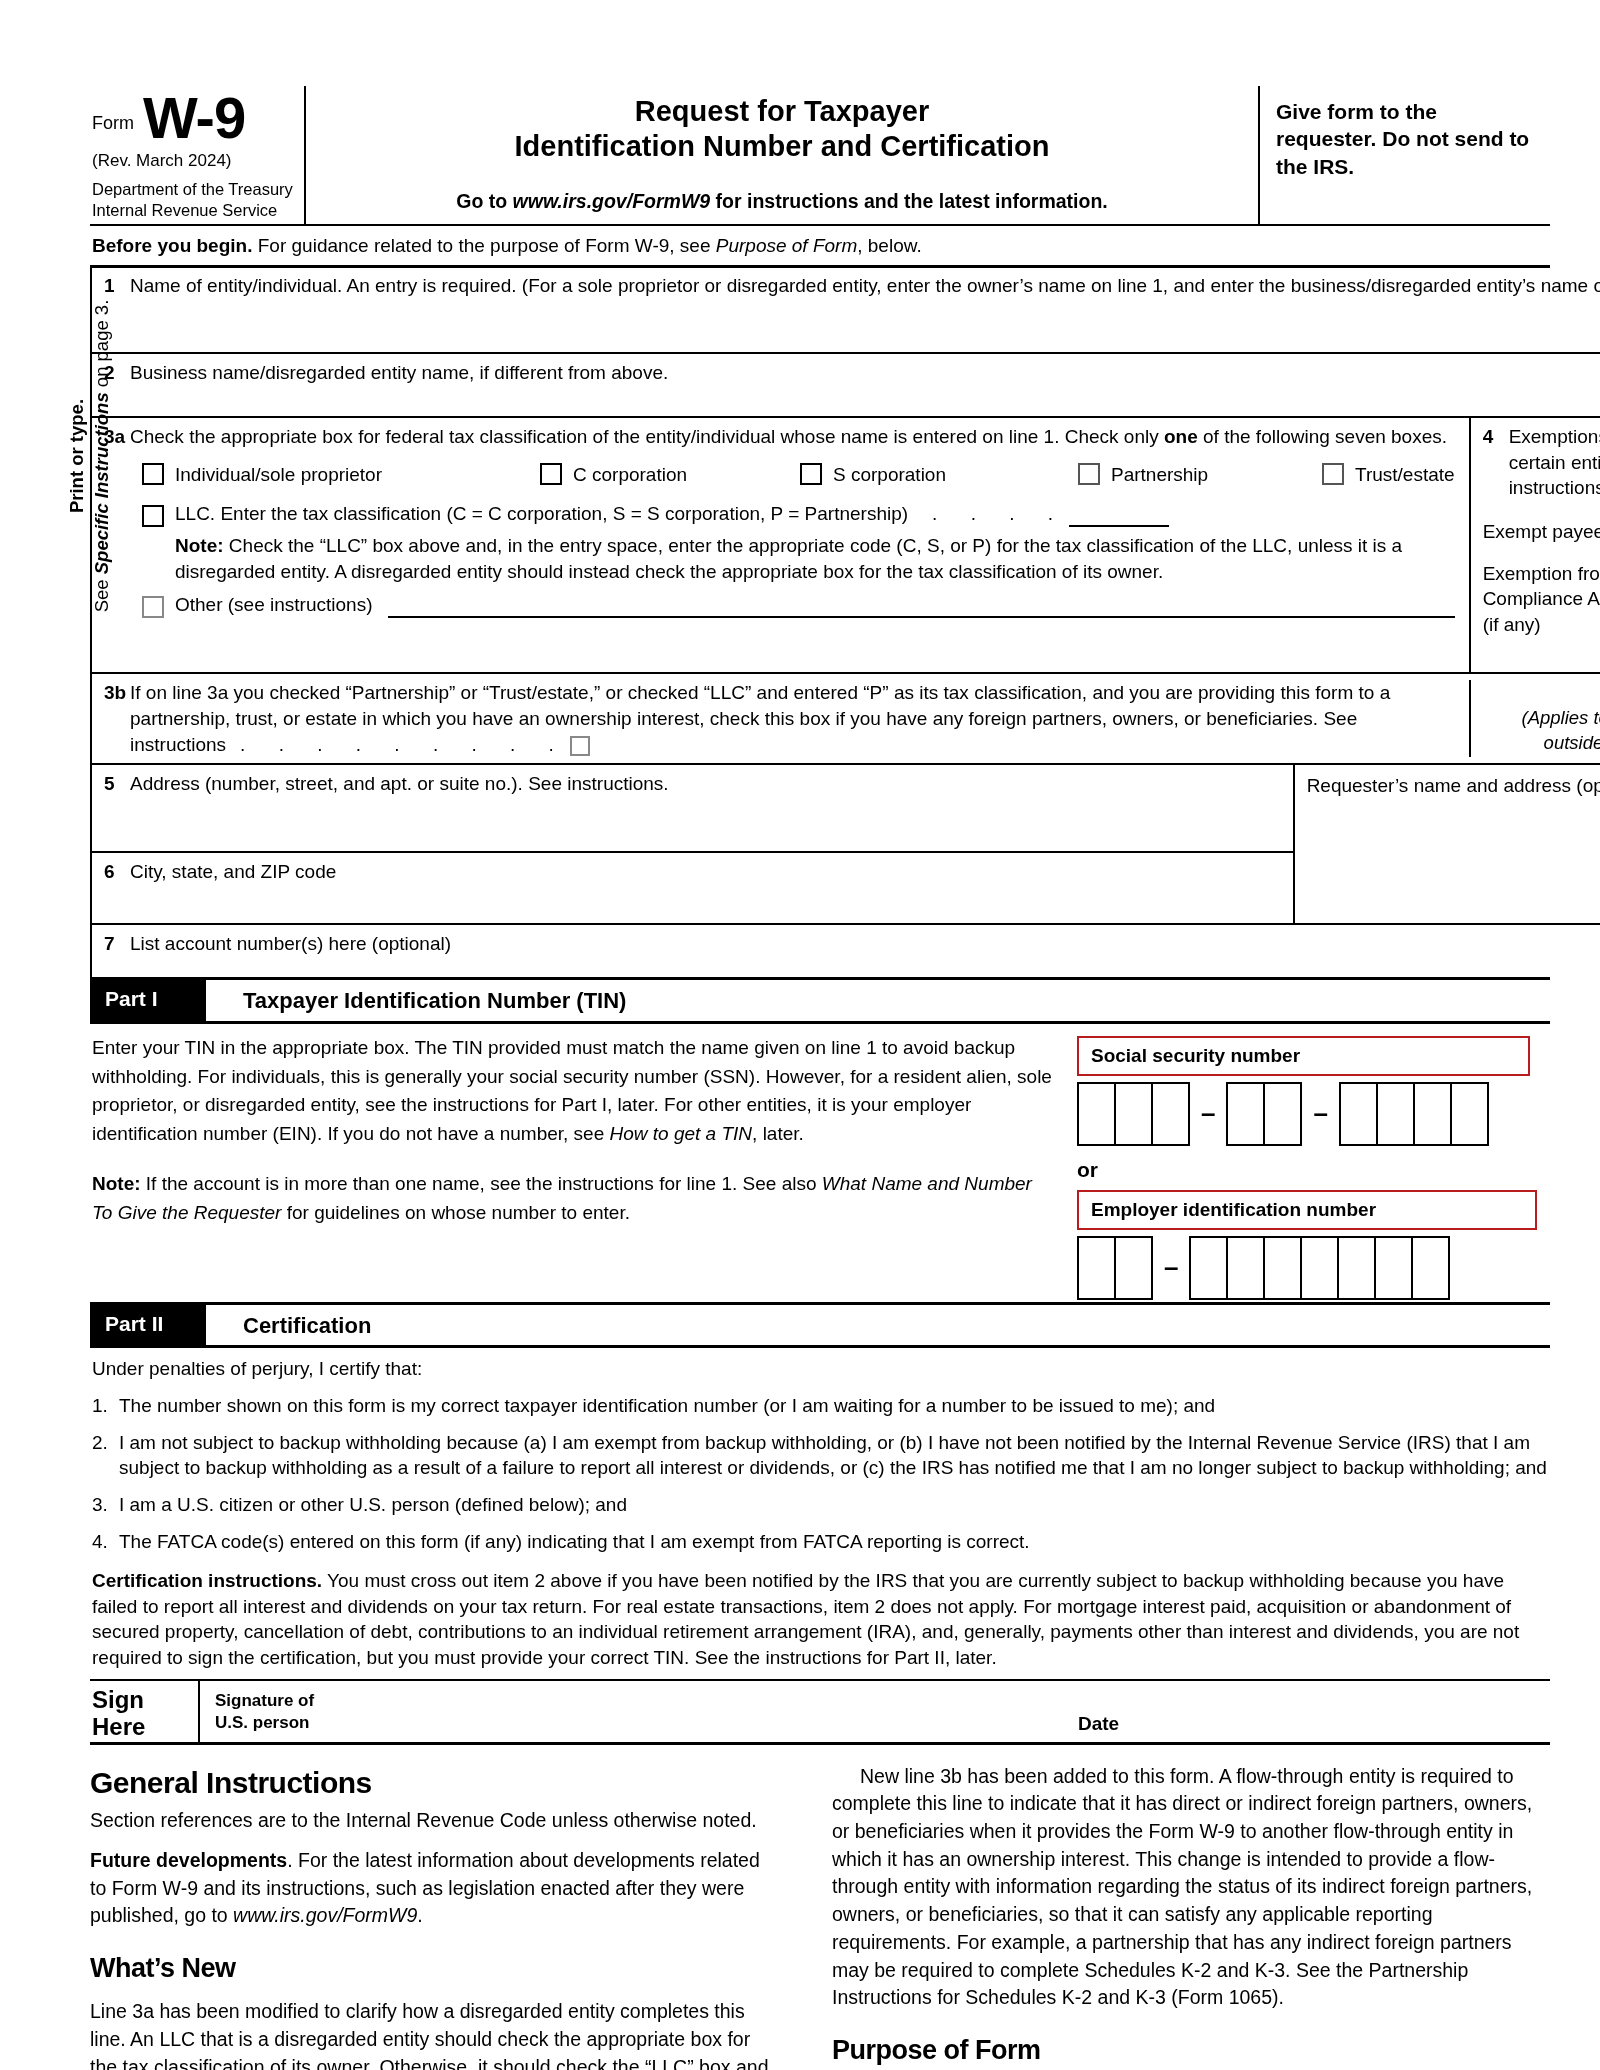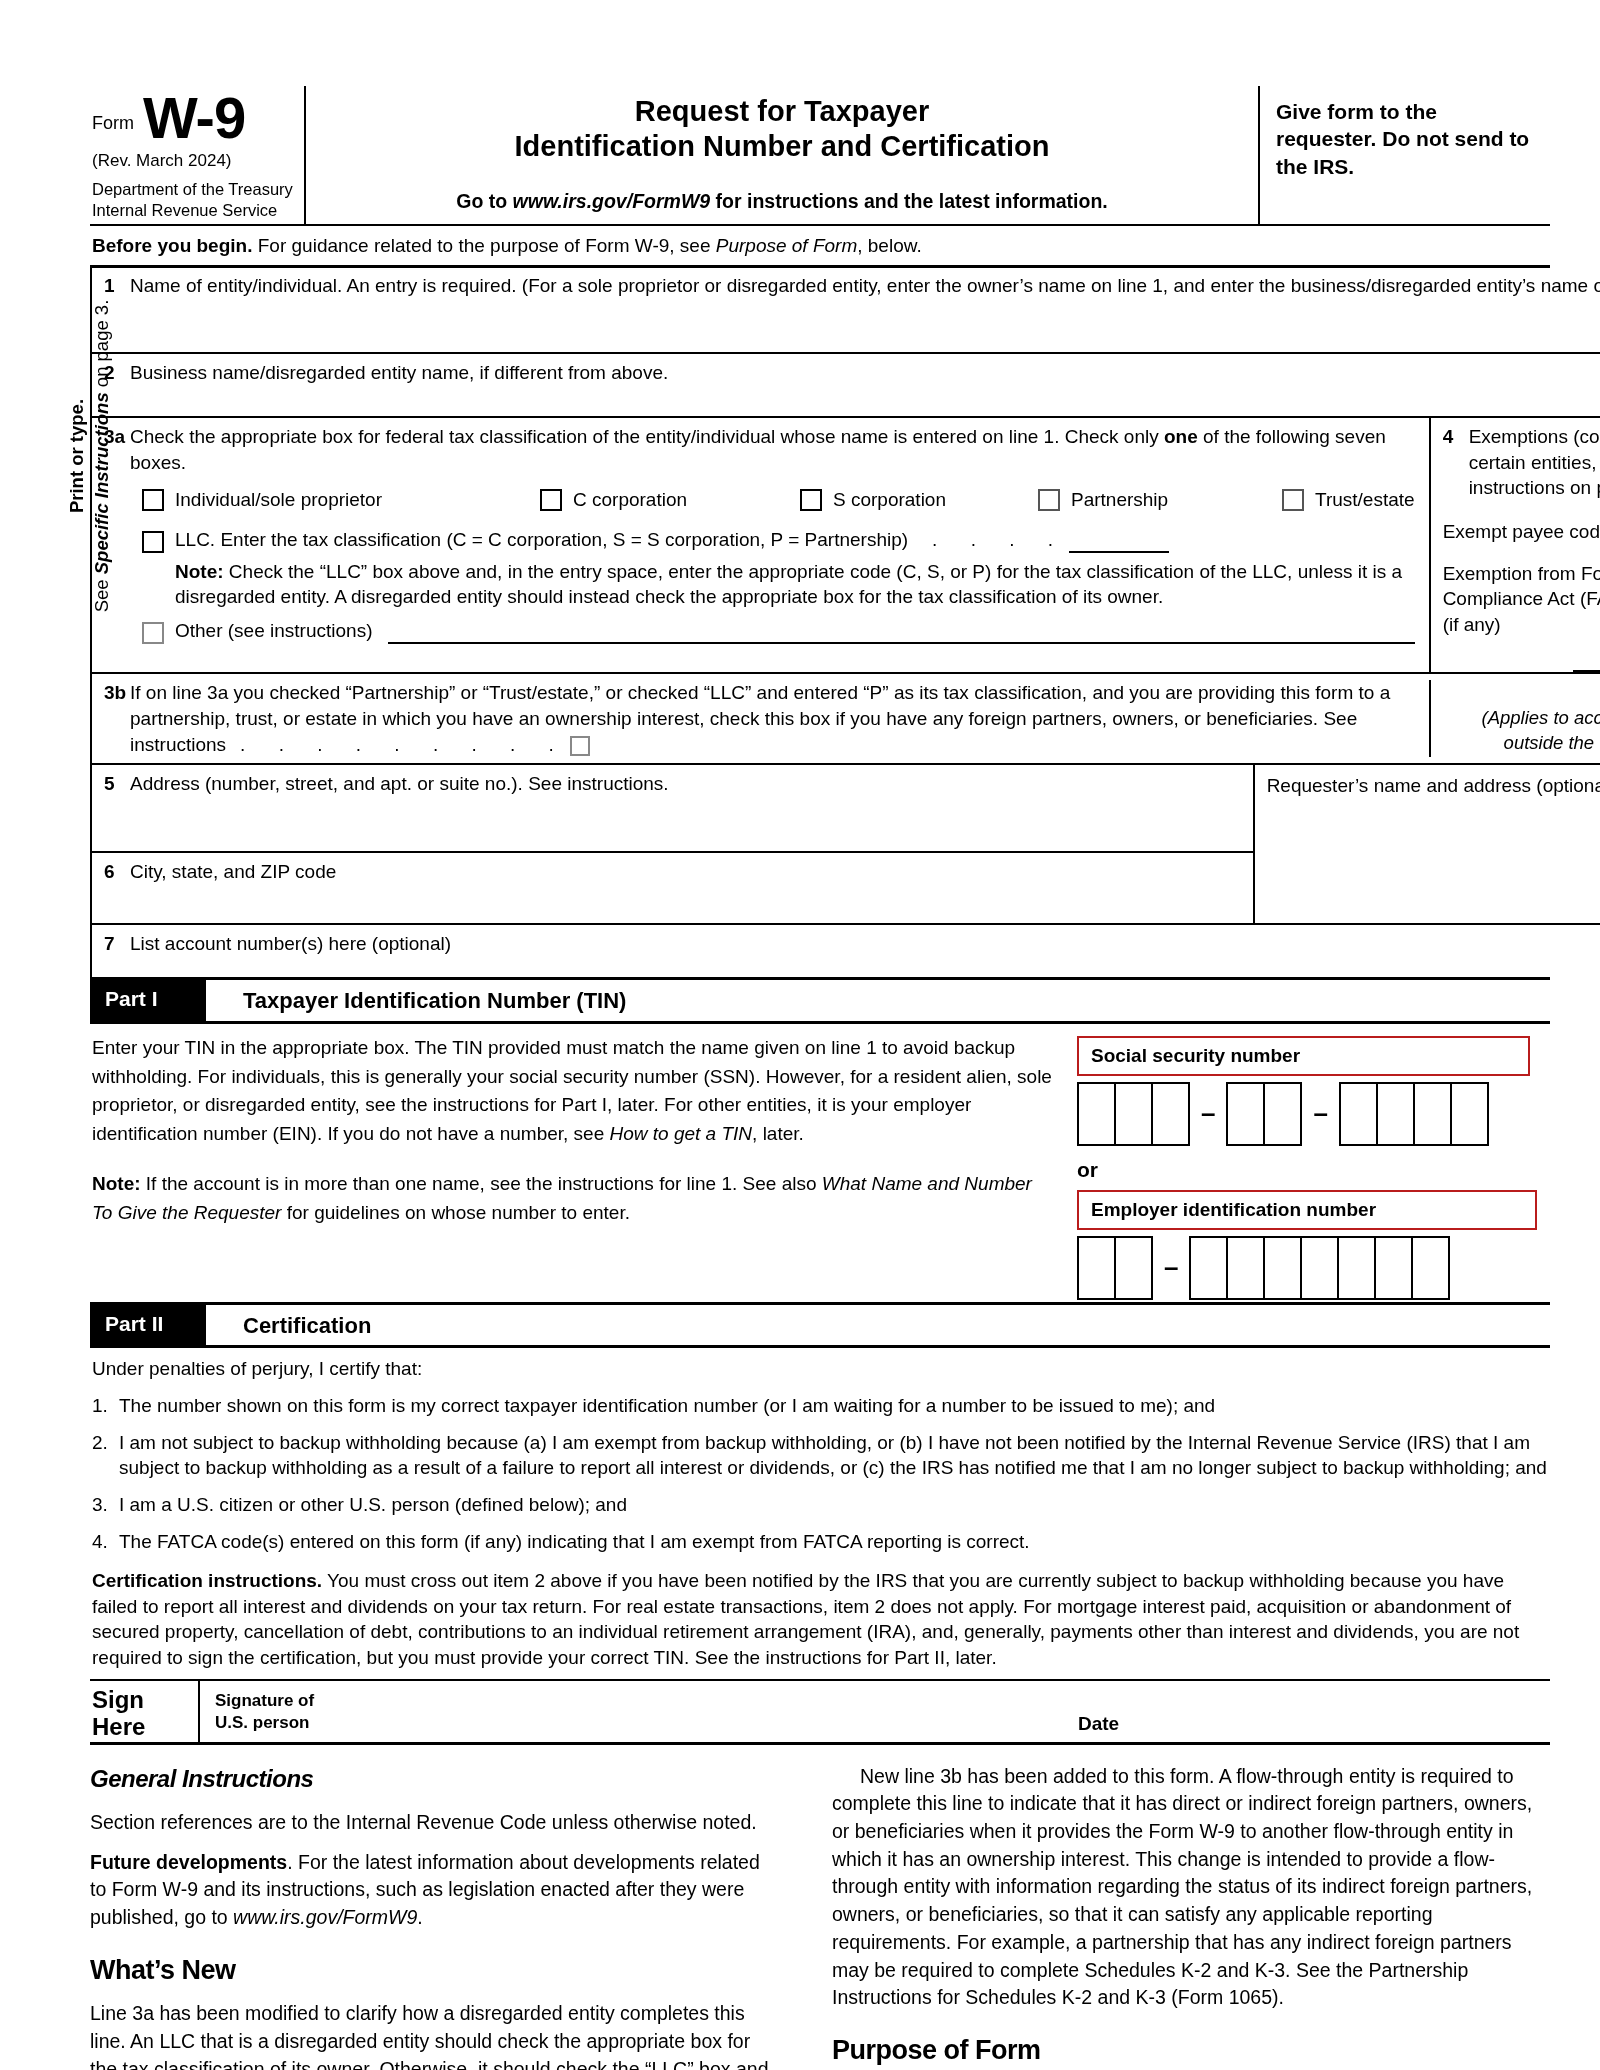--- a/index.html
+++ b/index.html
@@ -47,21 +47,21 @@
   .rcol { display: flex; flex-direction: column; }
   .fill { flex: 1; }
   .r1 { min-height: 86px; border-bottom: 2px solid #000; padding-top: 5px; }
   .r2 { min-height: 64px; border-bottom: 2px solid #000; padding-top: 6px; }
   .r3a4 { display: flex; border-bottom: 2px solid #000; }
   .c3a { flex: 1; border-right: 2px solid #000; padding: 6px 0 10px 0; }
   .c3a-body { padding-left: 50px; padding-right: 14px; }
   .cbrow { display: flex; margin-top: 12px; align-items: center; }
   .cbitem { display: flex; align-items: center; gap: 11px; }
   .cbitem .box { width: 22px; height: 22px; border: 2px solid #000; background: #fff; flex-shrink: 0; }
-  .cb0 { width: 398px; } .cb1 { width: 260px; } .cb2 { width: 238px; } .cb3 { width: 244px; }
+  .cb0 { width: 398px; } .cb1 { width: 260px; } .cb2 { width: 278px; } .cb3 { width: 244px; }
   .cb3 .box, .cb4 .box { border-color: #555; }
   .llcrow { display: flex; align-items: flex-end; margin-top: 14px; }
   .llcrow .box { width: 22px; height: 22px; border: 2px solid #000; margin-right: 11px; flex-shrink: 0; }
   .dots { word-spacing: 28px; margin-left: 24px; white-space: nowrap; }
   .u-line { border-bottom: 2px solid #000; flex: 1; min-width: 90px; margin-left: 16px; height: 1.1em; }
   .note3a { margin-left: 33px; margin-top: 6px; }
   .otherrow { display: flex; align-items: flex-end; margin-top: 8px; }
   .otherrow .box { width: 22px; height: 22px; border: 2px solid #888; margin-right: 11px; flex-shrink: 0; }
   .c4 { width: 364px; padding: 6px 4px 0 12px; }
   .c4 .h { display: flex; }
@@ -113,21 +113,21 @@
   .sign-row { display: flex; margin-top: 8px; border-top: 2px solid #000; border-bottom: 3px solid #000; min-height: 66px; }
   .sign-label { width: 110px; border-right: 2px solid #000; font-weight: bold; font-size: 24px; line-height: 1.15; padding: 5px 0 0 2px; }
   .sign-mid { flex: 1; padding: 9px 0 0 15px; }
   .sign-mid .sig { font-weight: bold; font-size: 17px; line-height: 1.3; }
   .sign-date { width: 484px; padding: 30px 0 0 12px; font-weight: bold; }
 
   
   .gen { display: flex; margin-top: 18px; gap: 58px; }
   .gcol-l { width: 684px; }
   .gcol-r { flex: 1; }
-  .gen h1 { font-size: 24px; font-weight: bold; letter-spacing: -0.5px; margin-bottom: 14px; font-style: italic; }
+  .gen h1 { font-size: 30px; font-weight: bold; letter-spacing: -0.5px; margin-bottom: 4px; }
   .gen h2 { font-size: 27px; font-weight: bold; letter-spacing: -0.5px; margin: 20px 0 12px 0; }
   .gen p { line-height: 1.42; margin-top: 12px; font-size: 19.5px; }
   .gen p.first { margin-top: 0; }
   .indent { text-indent: 28px; }
 </style>
 </head>
 <body>
 
 <div class="page">
 <div class="content">

